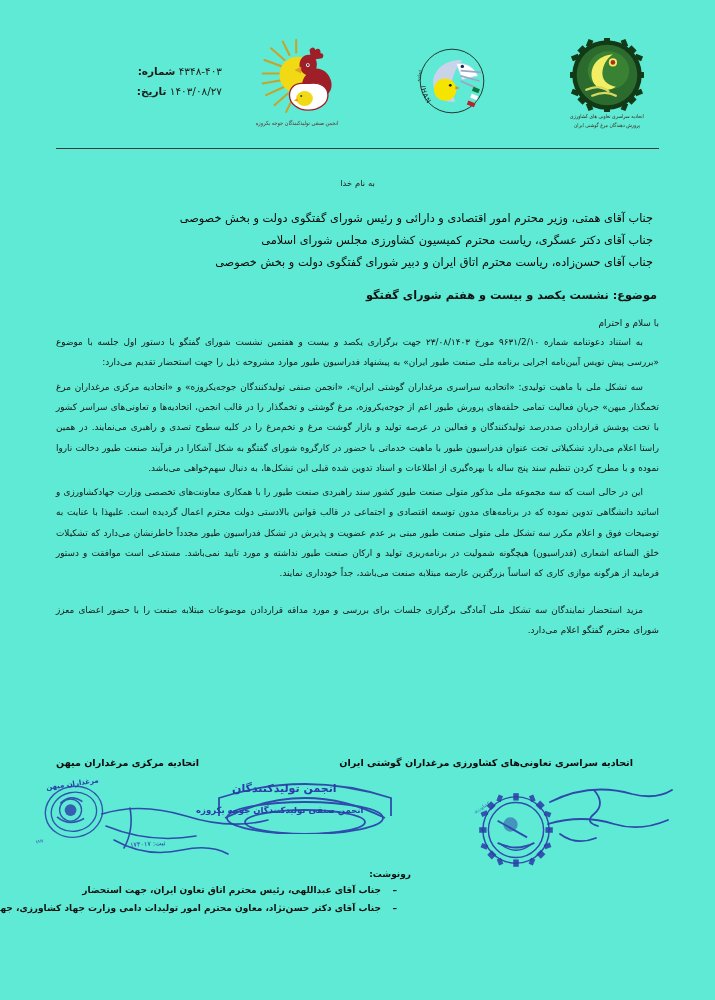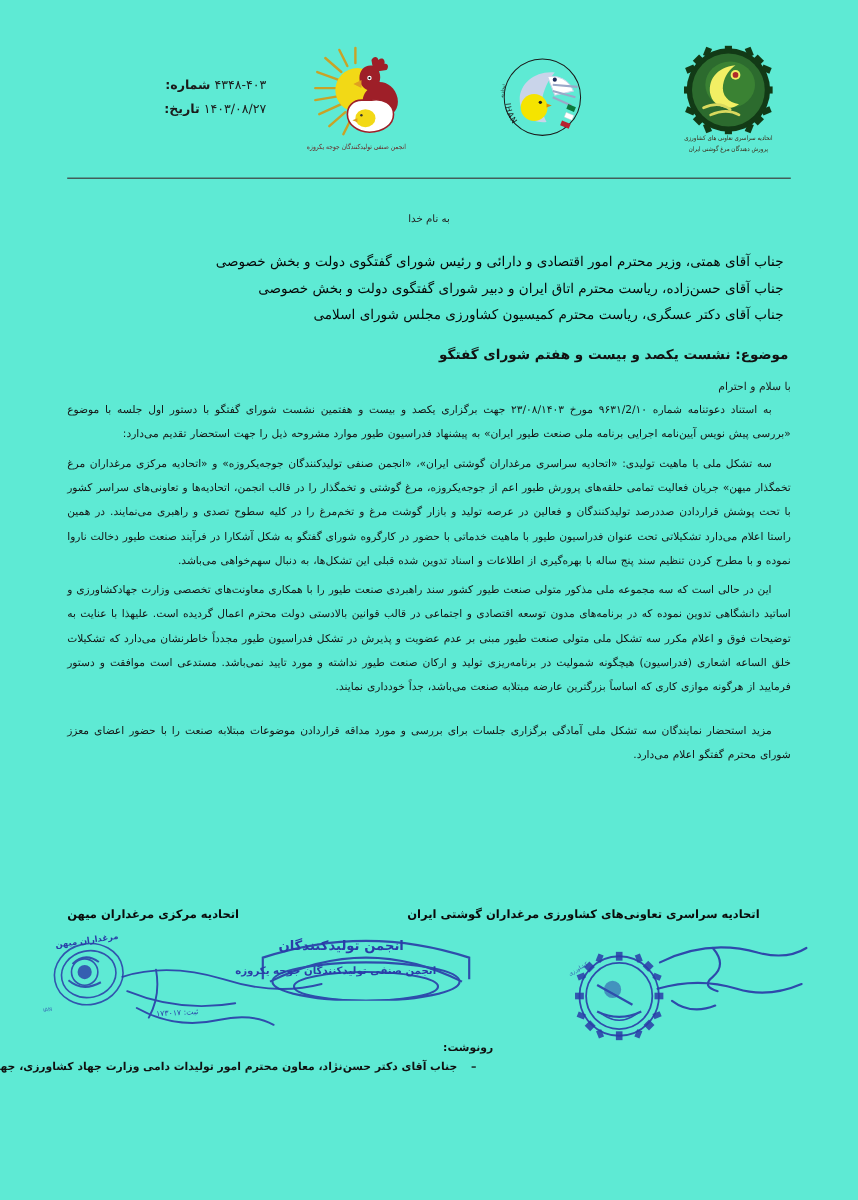--- a/index.html
+++ b/index.html
@@ -385,22 +385,22 @@
 
     <div class="rule"></div>
   </div>
 
   <div class="content">
 
     <div class="bismillah">به نام خدا</div>
 
     <div class="addressees">
       <div class="addressee">جناب آقای همتی، وزیر محترم امور اقتصادی و دارائی و رئیس شورای گفتگوی دولت و بخش خصوصی</div>
+      <div class="addressee">جناب آقای دکتر عسگری، ریاست محترم کمیسیون کشاورزی مجلس شورای اسلامی</div>
       <div class="addressee">جناب آقای حسن‌زاده، ریاست محترم اتاق ایران و دبیر شورای گفتگوی دولت و بخش خصوصی</div>
-      <div class="addressee">جناب آقای دکتر عسگری، ریاست محترم کمیسیون کشاورزی مجلس شورای اسلامی</div>
     </div>
 
     <div class="subject">موضوع: نشست یکصد و بیست و هفتم شورای گفتگو</div>
 
     <div class="salutation">با سلام و احترام</div>
 
     <p class="para">به استناد دعوتنامه شماره ۹۶۳۱/2/۱۰ مورخ ۲۳/۰۸/۱۴۰۳ جهت برگزاری یکصد و بیست و هفتمین نشست شورای گفتگو با دستور اول جلسه با موضوع «بررسی پیش نویس آیین‌نامه اجرایی برنامه ملی صنعت طیور ایران» به پیشنهاد فدراسیون طیور موارد مشروحه ذیل را جهت استحضار تقدیم می‌دارد:</p>
     <p class="para">سه تشکل ملی با ماهیت تولیدی: «اتحادیه سراسری مرغداران گوشتی ایران»، «انجمن صنفی تولیدکنندگان جوجه‌یکروزه» و «اتحادیه مرکزی مرغداران مرغ تخمگذار میهن» جریان فعالیت تمامی حلقه‌های پرورش طیور اعم از جوجه‌یکروزه، مرغ گوشتی و تخمگذار را در قالب انجمن، اتحادیه‌ها و تعاونی‌های سراسر کشور با تحت پوشش قراردادن صددرصد تولیدکنندگان و فعالین در عرصه تولید و بازار گوشت مرغ و تخم‌مرغ را در کلیه سطوح تصدی و راهبری می‌نمایند. در همین راستا اعلام می‌دارد تشکیلاتی تحت عنوان فدراسیون طیور با ماهیت خدماتی با حضور در کارگروه شورای گفتگو به شکل آشکارا در فرآیند صنعت طیور دخالت ناروا نموده و با مطرح کردن تنظیم سند پنج ساله با بهره‌گیری از اطلاعات و اسناد تدوین شده قبلی این تشکل‌ها، به دنبال سهم‌خواهی می‌باشد.</p>
     <p class="para">این در حالی است که سه مجموعه ملی مذکور متولی صنعت طیور کشور سند راهبردی صنعت طیور را با همکاری معاونت‌های تخصصی وزارت جهادکشاورزی و اساتید دانشگاهی تدوین نموده که در برنامه‌های مدون توسعه اقتصادی و اجتماعی در قالب قوانین بالادستی دولت محترم اعمال گردیده است. علیهذا با عنایت به توضیحات فوق و اعلام مکرر سه تشکل ملی متولی صنعت طیور مبنی بر عدم عضویت و پذیرش در تشکل فدراسیون طیور مجدداً خاطرنشان می‌دارد که تشکیلات خلق الساعه اشعاری (فدراسیون) هیچگونه شمولیت در برنامه‌ریزی تولید و ارکان صنعت طیور نداشته و مورد تایید نمی‌باشد. مستدعی است موافقت و دستور فرمایید از هرگونه موازی کاری که اساساً بزرگترین عارضه مبتلابه صنعت می‌باشد، جداً خودداری نمایند.</p>
     <p class="para tight">مزید استحضار نمایندگان سه تشکل ملی آمادگی برگزاری جلسات برای بررسی و مورد مداقه قراردادن موضوعات مبتلابه صنعت را با حضور اعضای معزز شورای محترم گفتگو اعلام می‌دارد.</p>
@@ -494,17 +494,18 @@
         <path d="M54 10 Q66 24 54 34 Q44 42 58 46"></path>
         <path d="M8 44 Q42 34 74 44 Q100 52 128 40"></path>
         <path d="M20 54 Q36 66 56 58"></path>
       </g>
     </svg>
   </div>
 
   <div class="cc">
     <div class="cc-title">رونوشت:</div>
     <ul class="cc-list">
+      <li class="cc-item">جناب آقای عبداللهی، رئیس محترم اتاق تعاون ایران، جهت استحضار</li>
       <li class="cc-item">جناب آقای دکتر حسن‌نژاد، معاون محترم امور تولیدات دامی وزارت جهاد کشاورزی، جهت استحضار.</li>
     </ul>
   </div>
 
 </div>
 
 </body></html>

